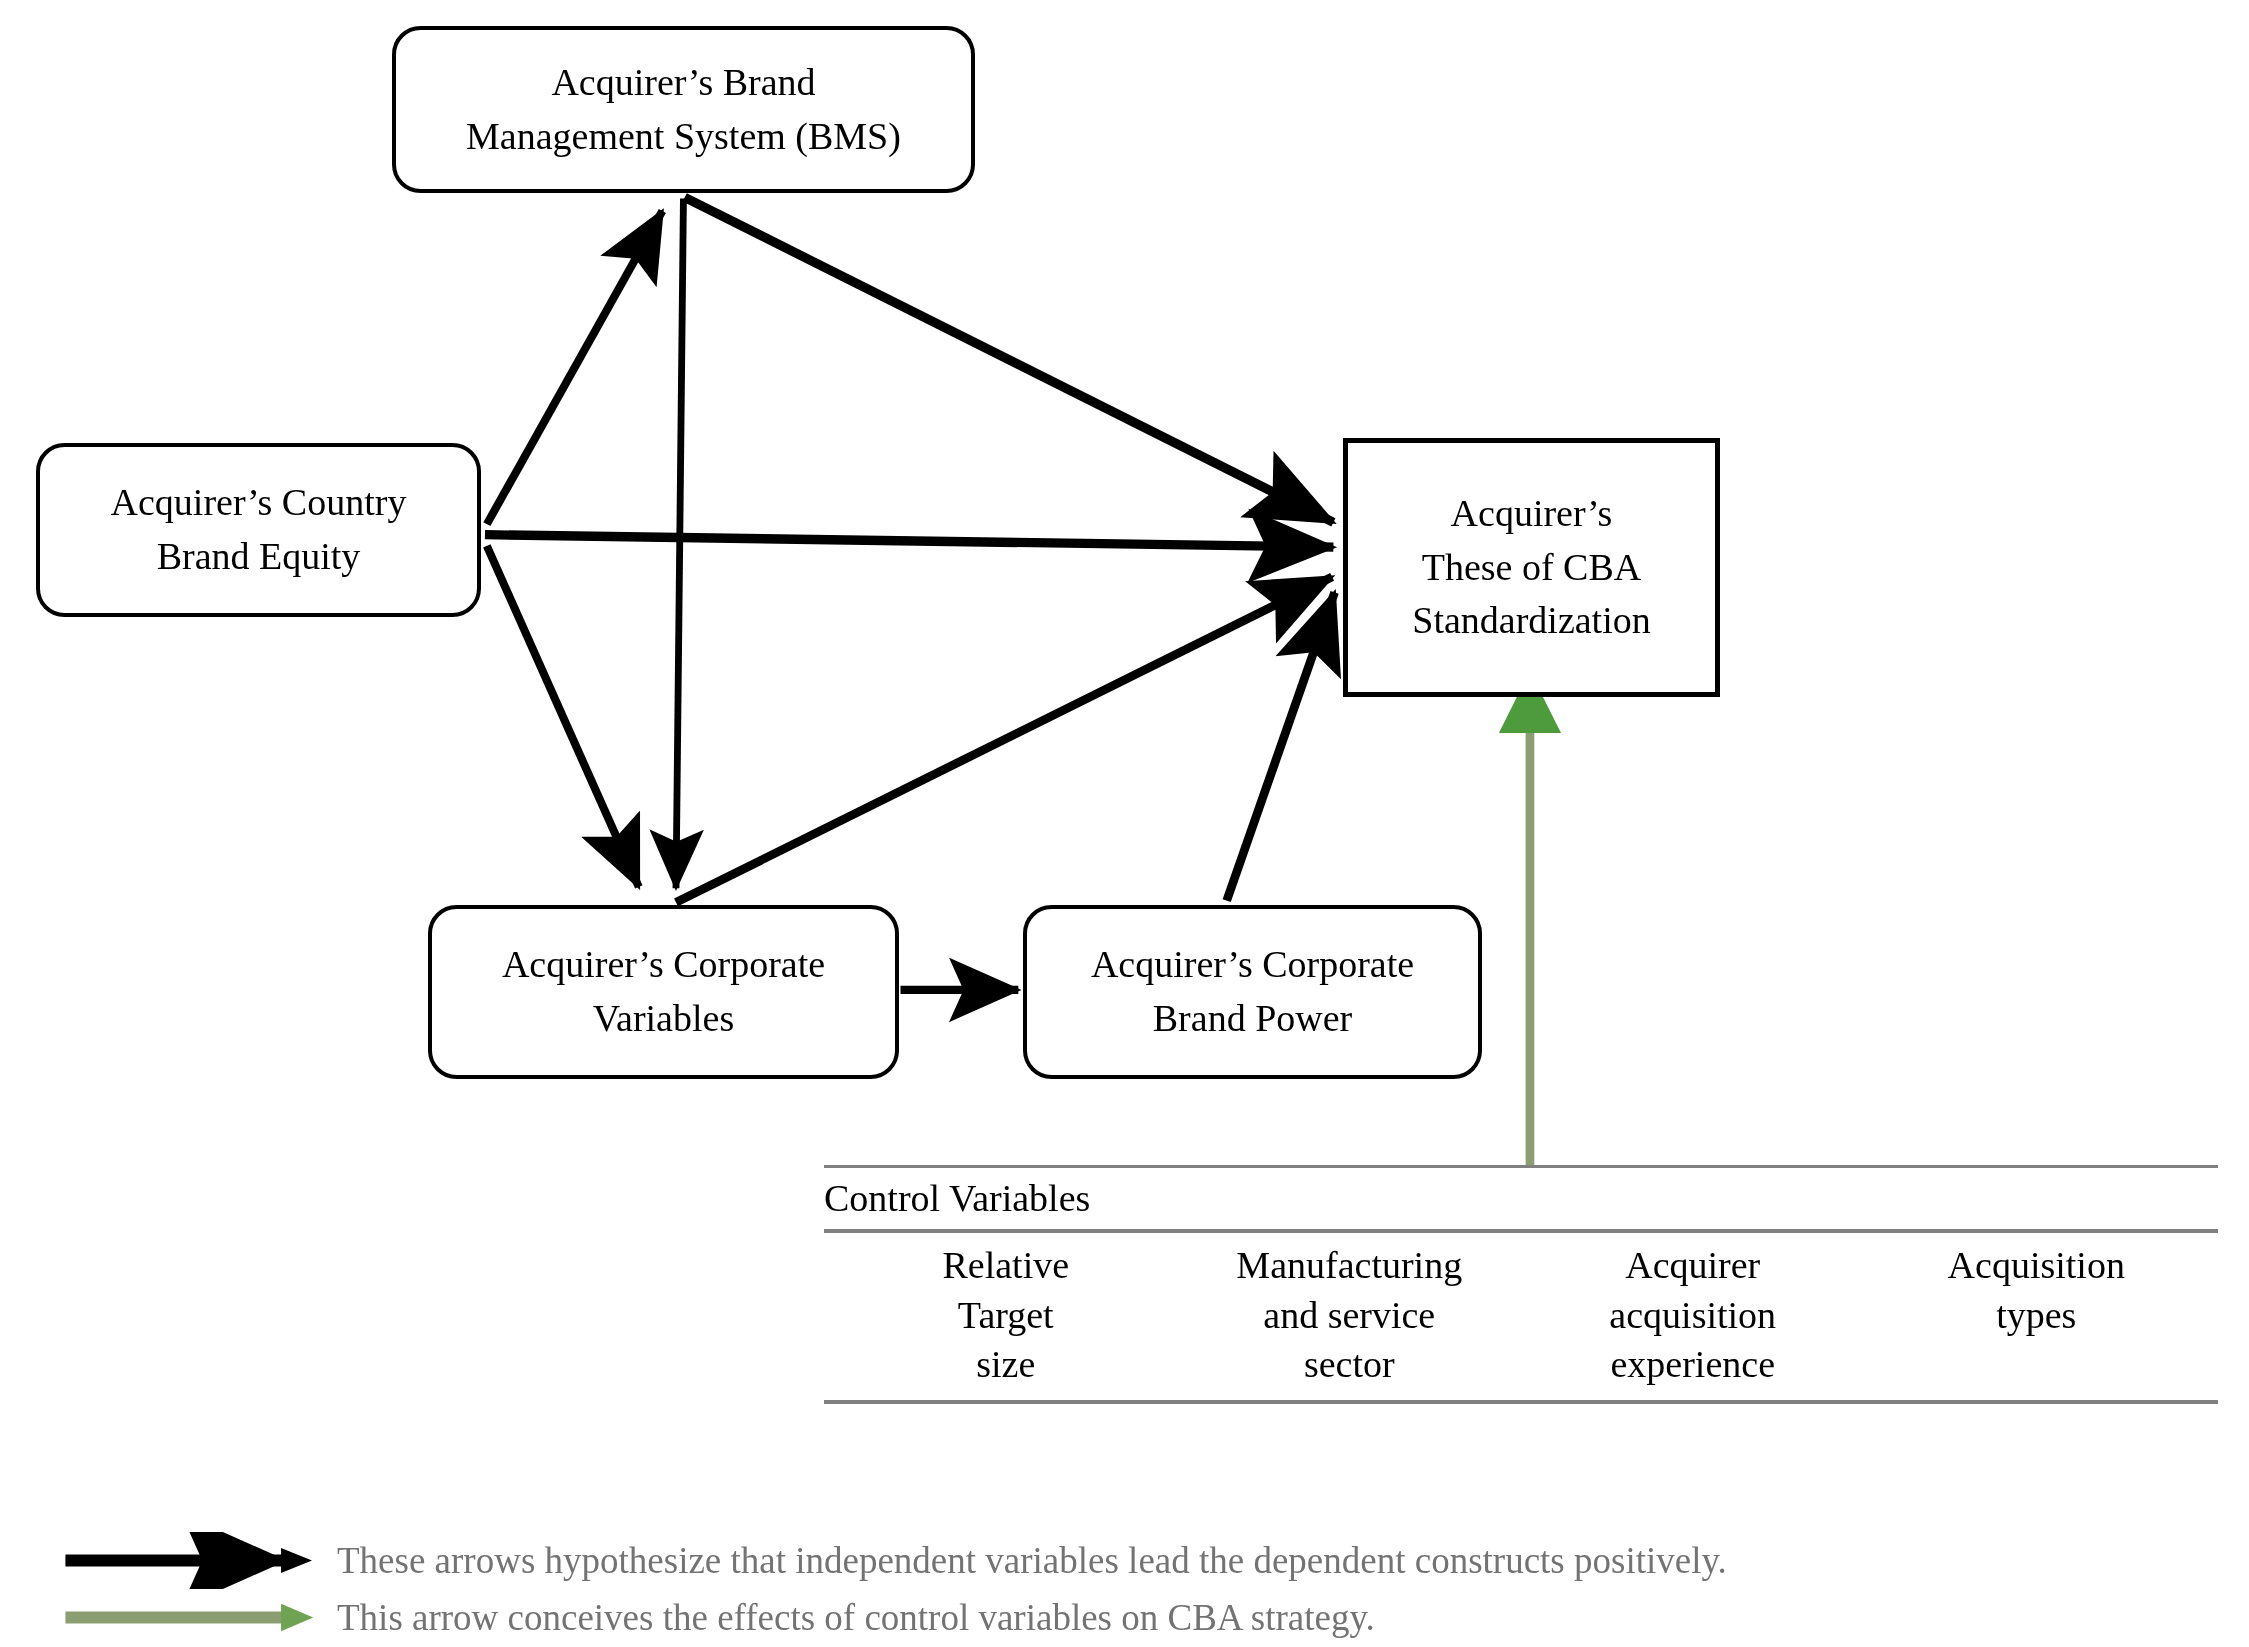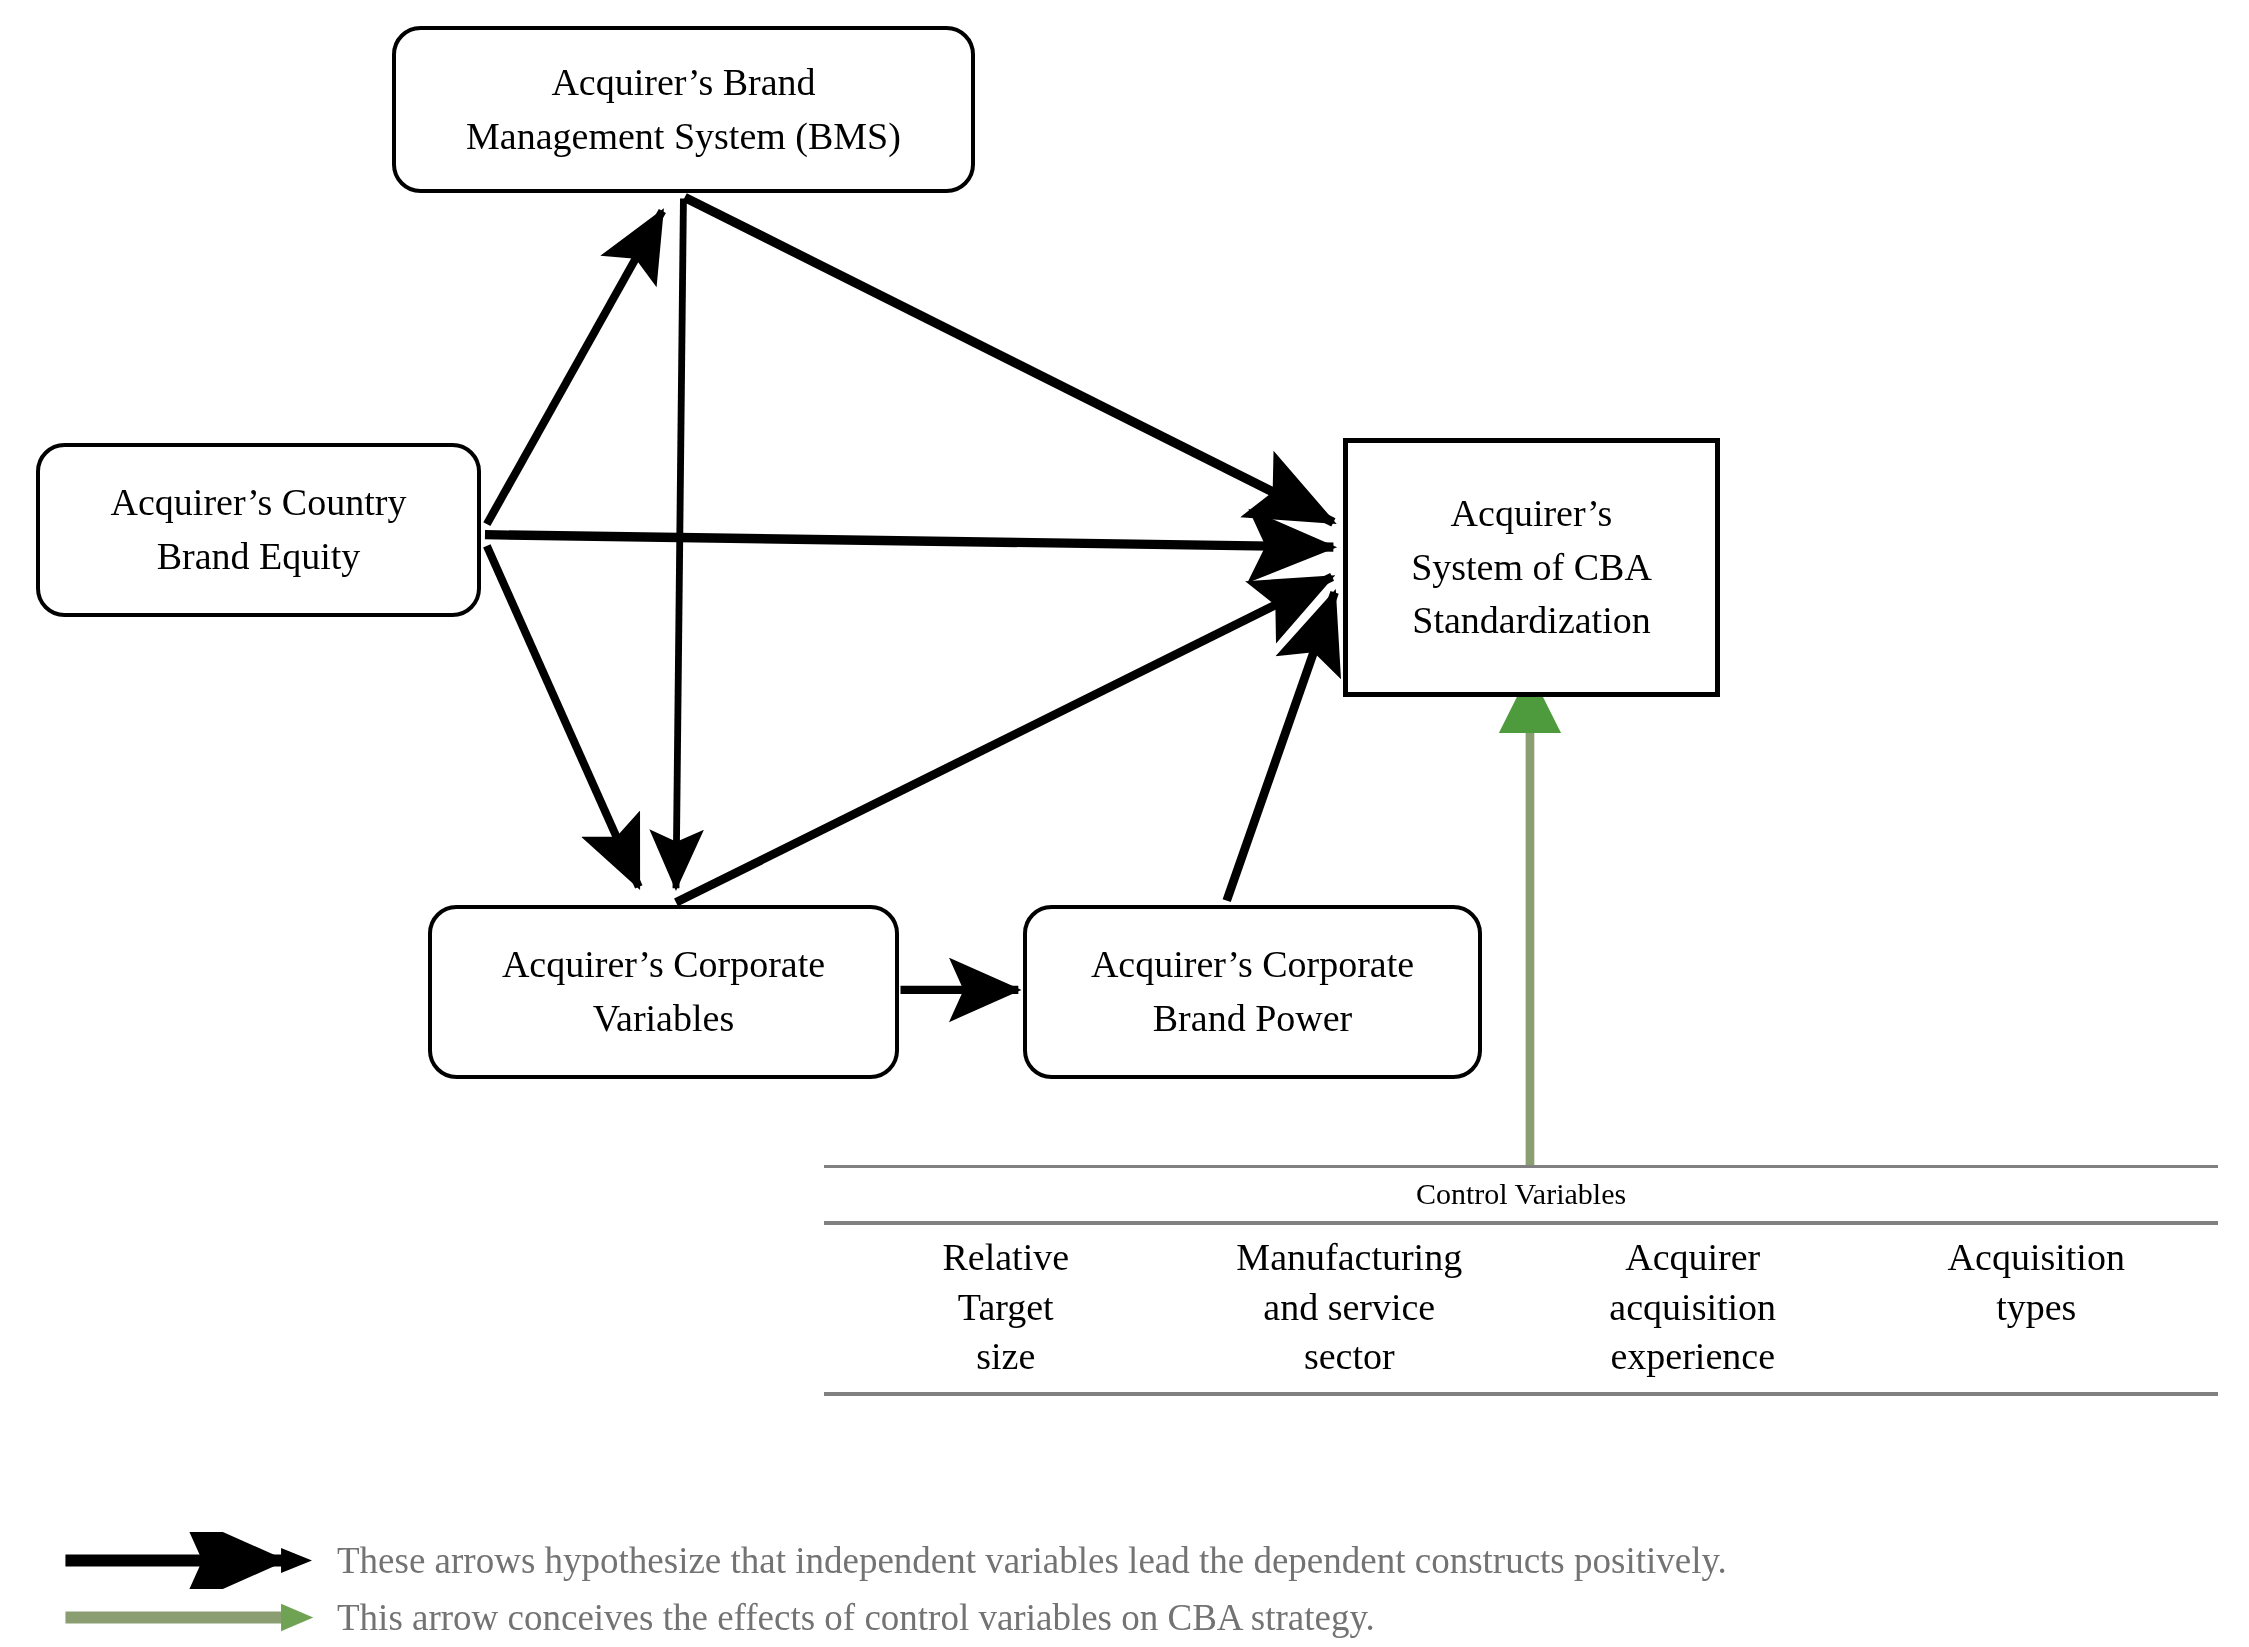--- a/index.html
+++ b/index.html
@@ -56,22 +56,22 @@
     width: 1394px;
     z-index: 4;
     color: #000000;
   }
   #cv-table .rule {
     width: 100%;
     height: 3.1px;
     background: #808080;
   }
   #cv-title {
-    text-align: center;
-    font-size: 30px;
+    text-align: left;
+    font-size: 38px;
     line-height: 1;
     padding: 11px 0 12.4px 0;
   }
   #cv-cols {
     display: flex;
     flex-direction: row;
     align-items: flex-start;
     justify-content: space-between;
     padding: 8.7px 10px 11px 10px;
     box-sizing: border-box;
@@ -171,21 +171,21 @@
     <span class="line">Brand Equity</span>
   </div>
 
   <div class="node rounded" id="node-bms">
     <span class="line">Acquirer’s Brand</span>
     <span class="line">Management System (BMS)</span>
   </div>
 
   <div class="node square" id="node-cba">
     <span class="line">Acquirer’s</span>
-    <span class="line">System of CBA</span>
+    <span class="line">These of CBA</span>
     <span class="line">Standardization</span>
   </div>
 
   <div class="node rounded" id="node-reput">
     <span class="line">Acquirer’s Corporate</span>
     <span class="line">Variables</span>
   </div>
 
   <div class="node rounded" id="node-power">
     <span class="line">Acquirer’s Corporate</span>

